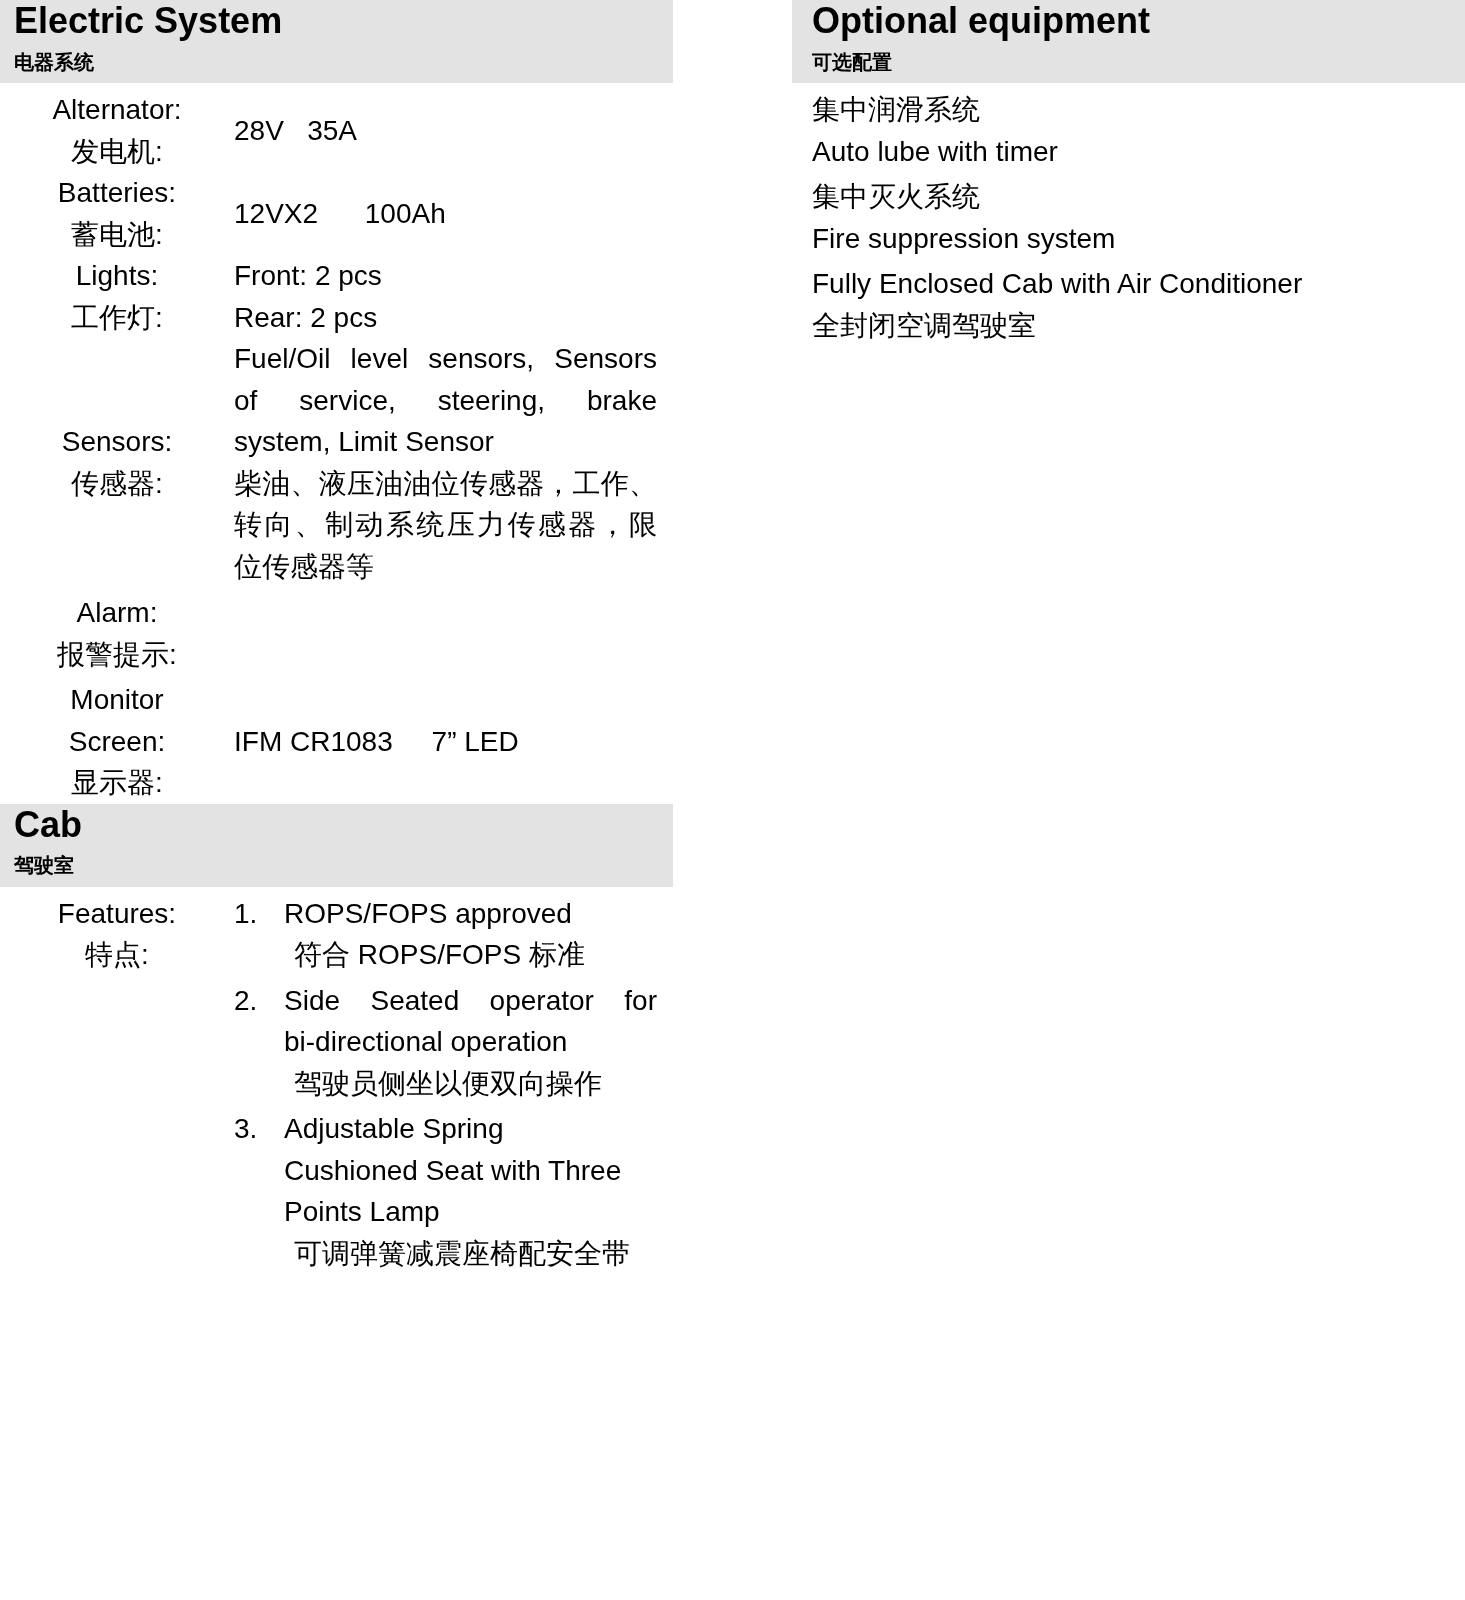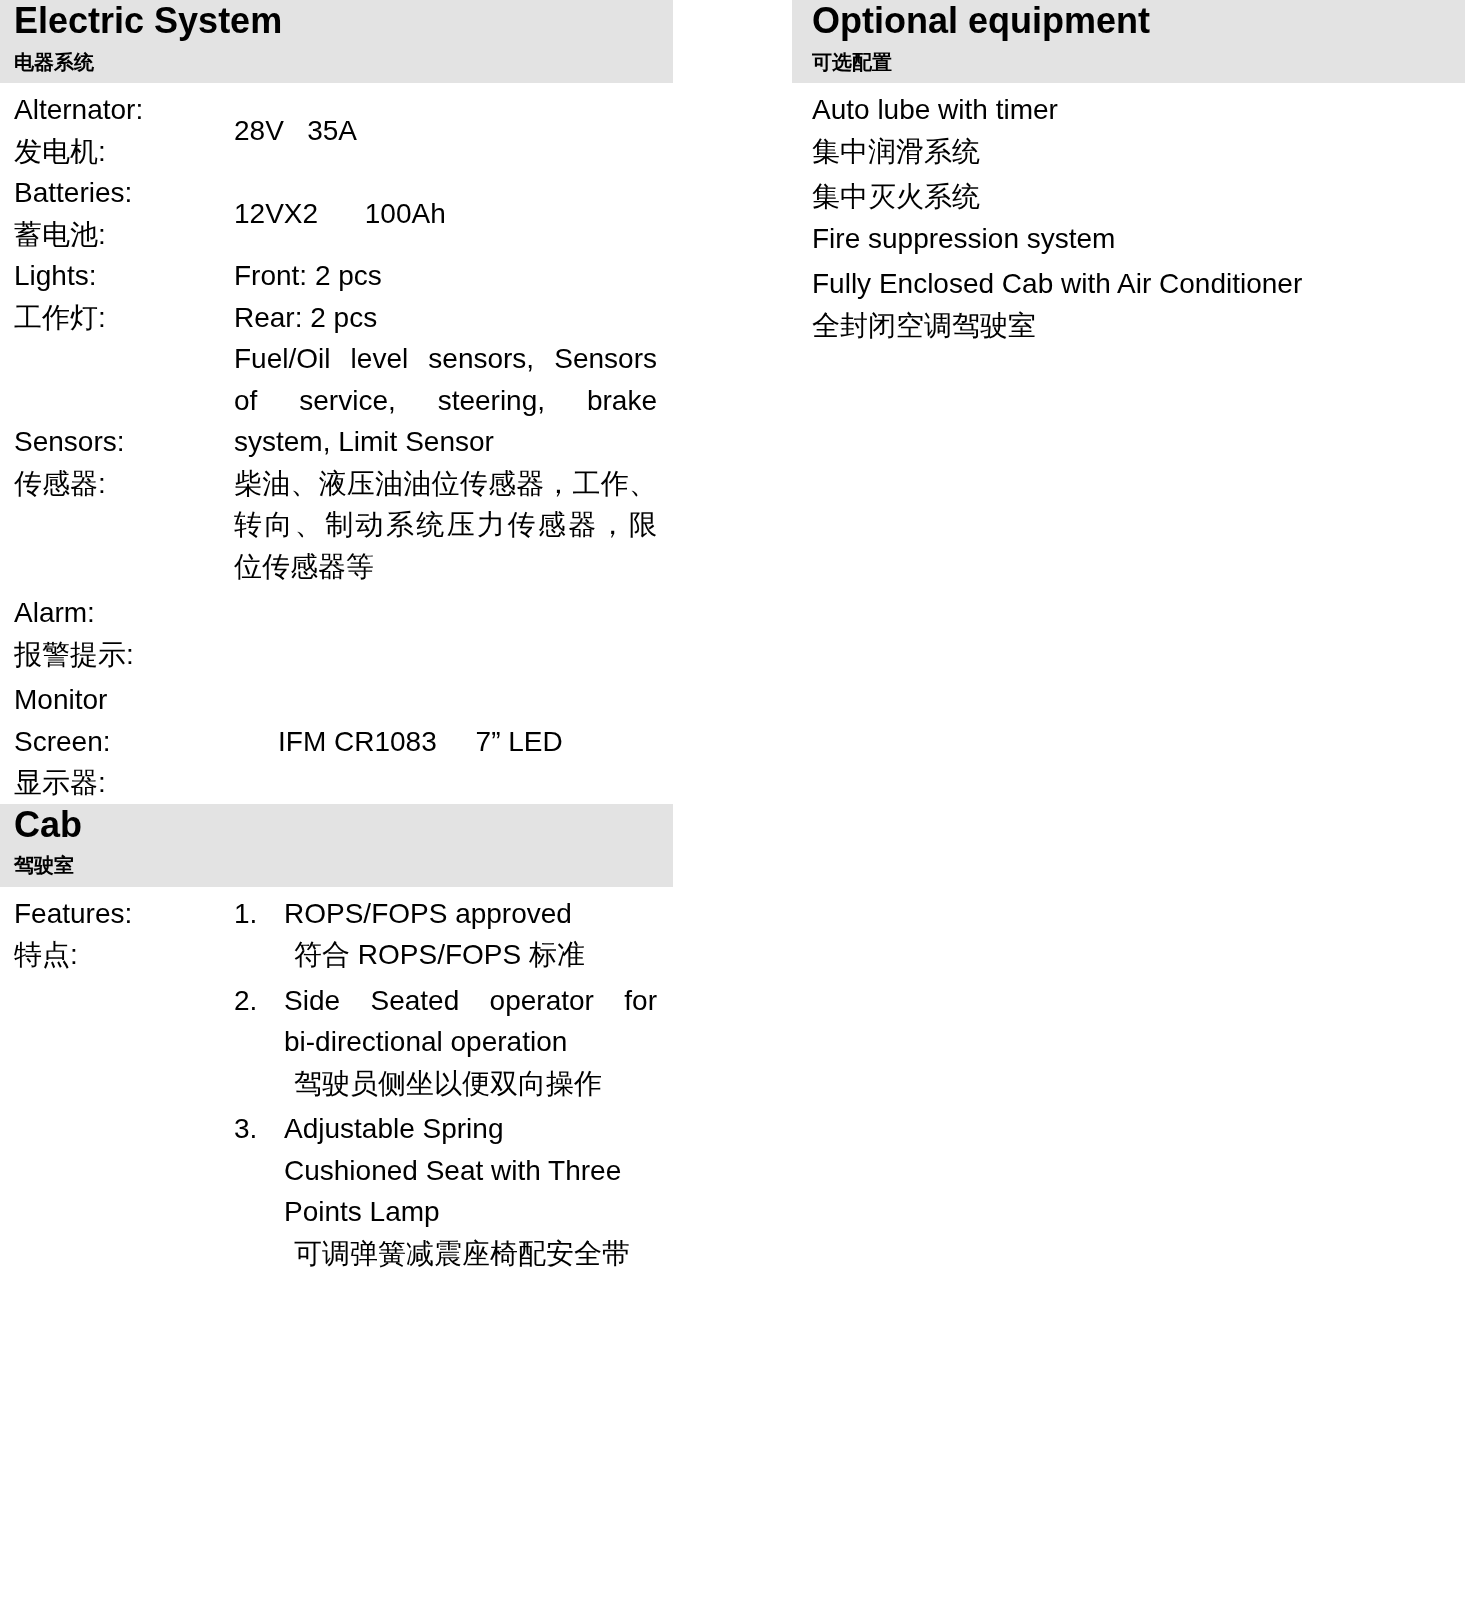--- a/index.html
+++ b/index.html
@@ -14,23 +14,23 @@
   .col-right { width:673px; margin-left:119px; }
 
   .sec-header { background:#e3e3e3; padding-left:14px; }
   .col-right .sec-header { padding-left:20px; }
   .h-en { font-weight:bold; font-size:36px; line-height:41.5px; }
   .h-zh { font-weight:bold; font-size:20px; line-height:41.5px; }
 
   .spec-rows { padding-top:6px; }
   .spec-row { display:flex; align-items:center; }
   .spec-row.gap5 { margin-top:5px; }
-  .spec-row.gap4 { margin-top:4px;gap:44px; }
+  .spec-row.gap4 { margin-top:4px; }
   .spec-row.gap7 { margin-top:7px; }
-  .row-label { width:234px; padding-left:14px; flex:none; }
+  .row-label { width:234px; flex:none;text-align:center; }
   .label-line { line-height:41.5px; }
   .row-value { flex:1 1 auto; padding-right:16px; min-width:0; }
   .value-line { line-height:41.5px; white-space:pre-wrap; }
   .value-line.justify { text-align:justify; text-align-last:justify; white-space:normal; }
 
   .features-row { display:flex; align-items:flex-start; padding-top:6px; }
   .features-list { flex:1 1 auto; padding-right:16px; min-width:0; }
   .feature-item { display:flex; align-items:flex-start; }
   .feature-item + .feature-item { margin-top:4px; }
   .feature-num { width:50px; flex:none; line-height:41.5px; }
@@ -170,22 +170,22 @@
 
   <div class="col-right">
 
     <div class="sec-header">
       <div class="h-en">Optional equipment</div>
       <div class="h-zh">可选配置</div>
     </div>
 
     <div class="opt-list">
       <div class="opt-item">
+        <div class="opt-line">集中润滑系统</div>
         <div class="opt-line">Auto lube with timer</div>
-        <div class="opt-line">集中润滑系统</div>
       </div>
       <div class="opt-item">
         <div class="opt-line">集中灭火系统</div>
         <div class="opt-line">Fire suppression system</div>
       </div>
       <div class="opt-item">
         <div class="opt-line">Fully Enclosed Cab with Air Conditioner</div>
         <div class="opt-line">全封闭空调驾驶室</div>
       </div>
     </div>

